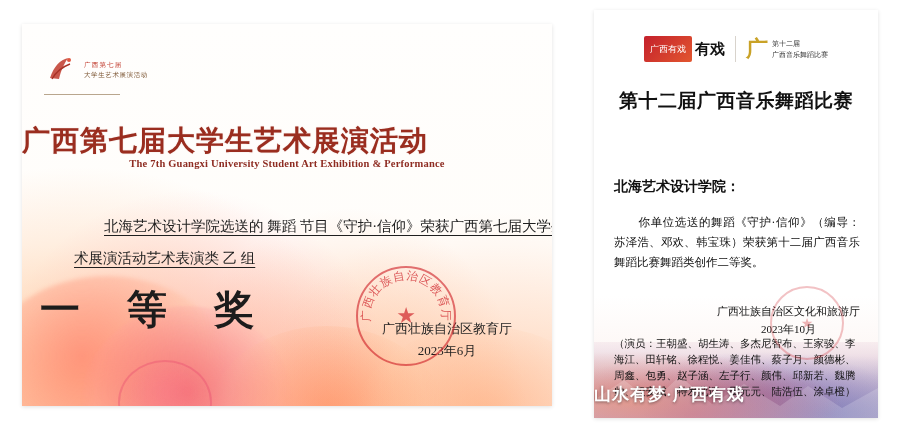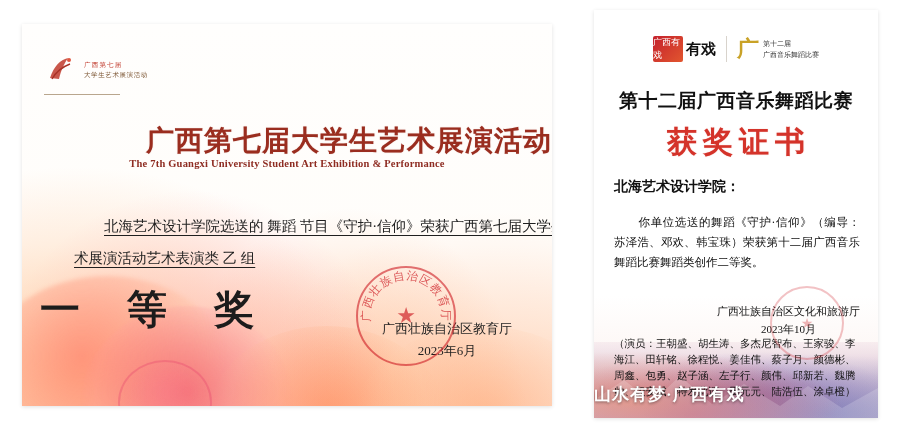--- a/index.html
+++ b/index.html
@@ -121,21 +121,21 @@
     position: absolute;
     left: 22px; top: 70px;
     width: 76px; height: 1px;
     background: #b9a68e;
   }
 
   .title-cn {
     position: absolute;
     left: 0; right: 0;
     top: 98px;
-    text-align: right;
+    text-align: left;
     font-family: "Liberation Serif", serif;
     font-weight: bold;
     font-size: 28px;
     letter-spacing: 1px;
     color: #9a2d1f;
     text-shadow: 0 0 1px rgba(154,45,31,0.35);
   }
   .title-en {
     position: absolute;
     left: 0; right: 0;
@@ -251,21 +251,21 @@
     left: 0; right: 0; top: 26px;
     display: flex;
     justify-content: center;
     align-items: center;
     gap: 10px;
   }
   .r-logo-a {
     display: flex; align-items: center; gap: 3px;
   }
   .r-logo-a .sq {
-    width: 30px; height: 26px;
+    width: 48px; height: 26px;
     background: linear-gradient(135deg,#c4212c,#e2562f);
     border-radius: 2px;
     color: #fff;
     font-family: "Liberation Serif", serif;
     font-size: 9px;
     display: flex; align-items: center; justify-content: center;
     letter-spacing: 0;
   }
   .r-logo-a .cn {
     font-family: "Liberation Serif", serif;
@@ -461,21 +461,20 @@
         <div class="r-logo-b">
           <div class="mono">广</div>
           <div class="tx">
             <div class="t1">第十二届</div>
             <div class="t2">广西音乐舞蹈比赛</div>
           </div>
         </div>
       </div>
 
       <div class="r-title">第十二届广西音乐舞蹈比赛</div>
-      <div class="r-subtitle">获奖证书</div>
 
       <div class="r-to">北海艺术设计学院：</div>
       <div class="r-body"><span class="ind"></span><span>你单位选送的舞蹈《守护·信仰》（编导：苏泽浩、邓欢、韩宝珠）荣获第十二届广西音乐舞蹈比赛舞蹈类创作二等奖。</span></div>
 
 
       <div class="r-stamp">
         <span class="star">★</span>
       </div>
 
       <div class="r-issuer">

